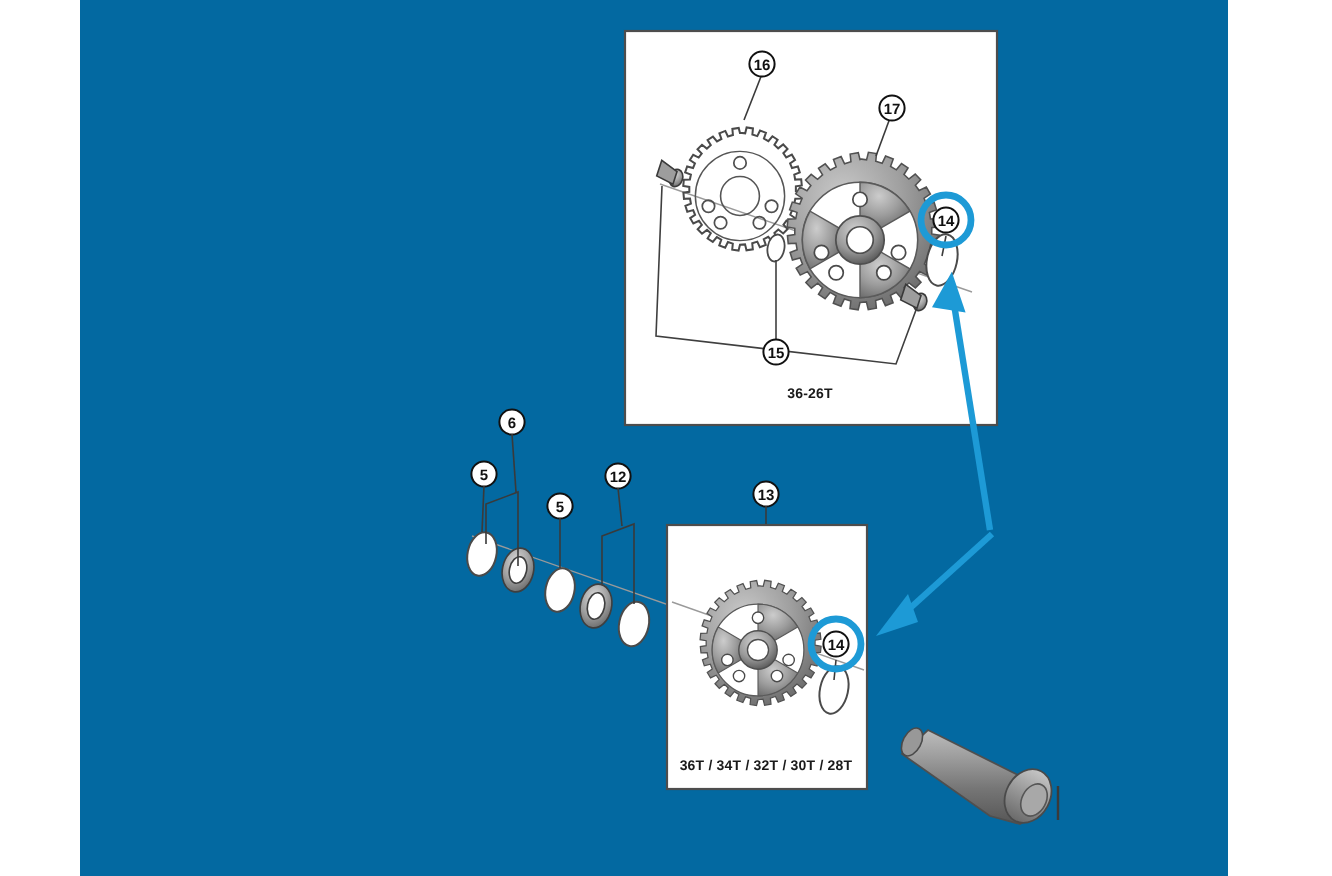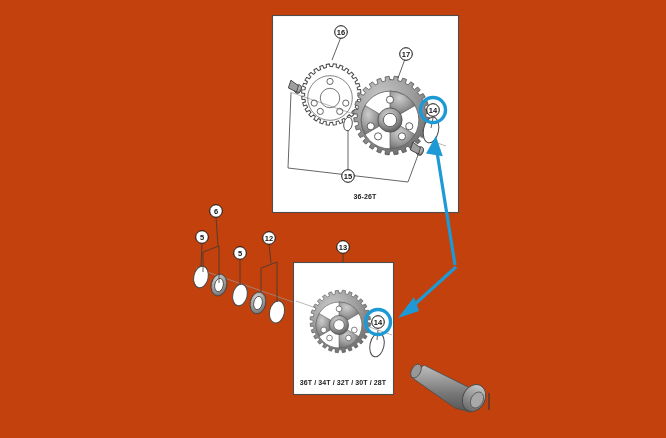--- a/index.html
+++ b/index.html
@@ -6,24 +6,25 @@
   html, body {
     margin: 0;
     padding: 0;
     background: #ffffff;
   }
   body {
     font-family: "Liberation Sans", sans-serif;
   }
   #stage {
     position: relative;
-    width: 666px;
+    width: 574px;
     height: 438px;
-    background: #c2410c;
+    background: #0369a1;
     overflow: hidden;
+    margin-left: 40px;
   }
   #diagram-svg {
     position: absolute;
     left: 0;
     top: 0;
     width: 666px;
     height: 438px;
     display: block;
   }
   .panel-label {

